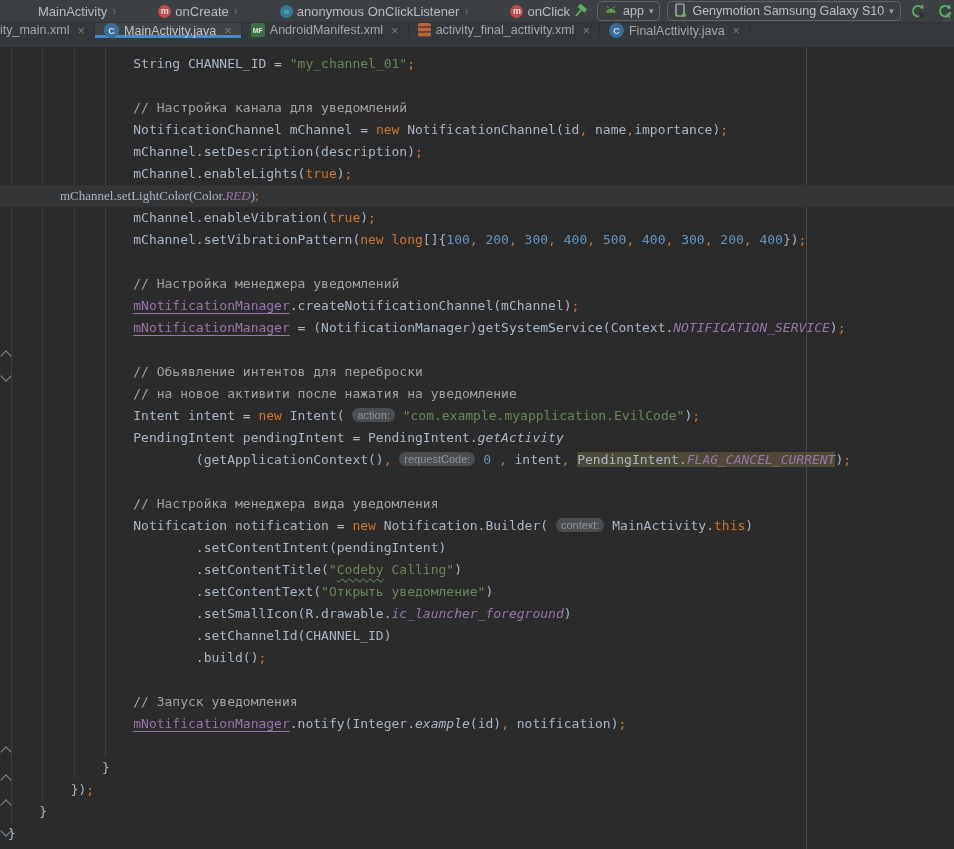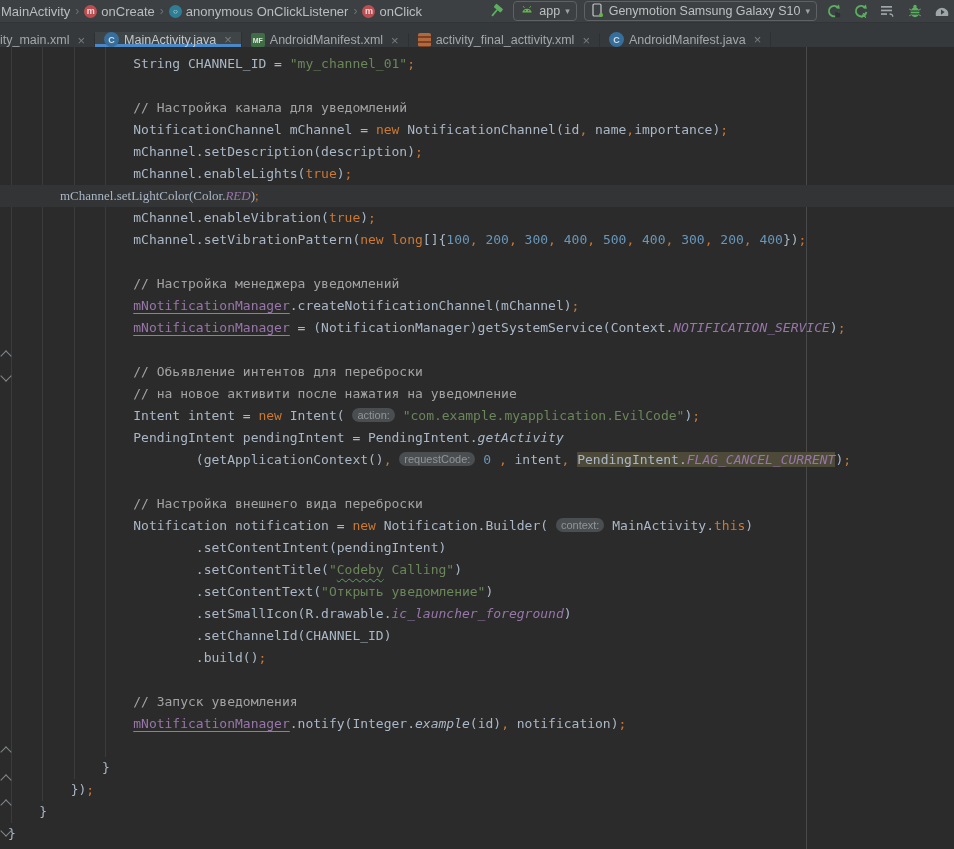--- a/index.html
+++ b/index.html
@@ -3,35 +3,35 @@
 <meta charset="utf-8">
 <style>
   html,body{margin:0;padding:0;background:#1e1e1e;}
   #window{position:relative;width:954px;height:849px;background:#2b2b2b;overflow:hidden;
           font-family:"Liberation Sans",sans-serif;}
 
   
   #topbar{position:absolute;top:0;left:0;right:0;height:22px;background:#3d4042;
           display:flex;align-items:center;border-bottom:1px solid #313537;}
   #crumbs{display:flex;align-items:center;height:100%;padding-left:1px;}
-  .crumb{display:flex;align-items:center;gap:4px;color:#b9bdbf;font-size:13px;white-space:nowrap;}
+  .crumb{display:flex;align-items:center;gap:4px;color:#b9bdbf;font-size:13px;white-space:nowrap;padding-left:37px;}
   .crumb-sep{color:#6b7276;font-size:12px;margin:0 5px;}
   .bi{width:13px;height:13px;border-radius:50%;display:inline-flex;align-items:center;
       justify-content:center;font:bold 9px "Liberation Sans",sans-serif;flex:0 0 auto;}
   .bi-method{background:#bc4e52;color:#f2dadb;}
   .bi-anonymous-class{background:#2f7d95;color:#cfeaf2;font-size:8px;}
   #toolright{margin-left:auto;display:flex;align-items:center;gap:7px;padding-right:2px;height:100%;}
   .tbtn{display:flex;align-items:center;justify-content:center;width:20px;height:20px;}
   .combo{display:flex;align-items:center;gap:5px;height:18px;border:1px solid #5d6265;
          border-radius:4px;padding:0 6px;color:#bcc0c2;font-size:12.5px;white-space:nowrap;}
   .combo .arrow{color:#9da2a5;font-size:9px;}
 
   
   #tabbar{position:absolute;top:23px;left:0;right:0;height:24px;background:#36393b;
-          display:flex;align-items:flex-end;}
+          display:flex;align-items:flex-start;}
   .tab{display:flex;align-items:center;gap:5px;padding:0 9px;border-right:1px solid #2e3133;
        color:#a3a7aa;font-size:12.5px;white-space:nowrap;position:relative;}
   .tab.active{background:#3f4446;color:#c3c7ca;box-shadow:inset 0 -3px 0 #4a88c7;}
   .tab .close{color:#797d80;font-size:13px;margin-left:3px;line-height:1;}
   .tab.first{padding-left:0;}
   .fi{width:15px;height:15px;display:inline-flex;align-items:center;justify-content:center;
       flex:0 0 auto;font:bold 8px "Liberation Sans",sans-serif;}
   .fi-java-class{background:#366e9c;color:#d3dce2;border-radius:50%;font-size:9px;}
   .fi-manifest{background:#3f6e46;color:#dcead9;border-radius:2px;font-size:7px;width:14px;height:14px;}
   .fi-layout-xml2{border-radius:2px;width:13px;height:14px;
@@ -182,21 +182,21 @@
         <span>AndroidManifest.xml</span>
         <span class="close">×</span>
       </div>
       <div class="tab">
         <span class="fi fi-layout-xml2"></span>
         <span>activity_final_acttivity.xml</span>
         <span class="close">×</span>
       </div>
       <div class="tab">
         <span class="fi fi-java-class">C</span>
-        <span>AndroidManifest.java</span>
+        <span>FinalActtivity.java</span>
         <span class="close">×</span>
       </div>
     </div>
 
   <div id="editor">
     <div class="iguide" style="left:11px;height:776px;"></div>
     <div class="iguide" style="left:42px;height:754px;"></div>
     <div class="iguide" style="left:74px;height:732px;"></div>
     <div class="iguide" style="left:105px;height:710px;"></div>
     <div id="margin-line"></div>
@@ -222,21 +222,21 @@
         <div class="line">                <span class="tc">// Настройка менеджера уведомлений</span></div>
         <div class="line">                <span class="tf">mNotificationManager</span><span class="tp">.createNotificationChannel(mChannel)</span><span class="tk">;</span></div>
         <div class="line">                <span class="tf">mNotificationManager</span><span class="tp"> = (NotificationManager)getSystemService(Context.</span><span class="to">NOTIFICATION_SERVICE</span><span class="tp">)</span><span class="tk">;</span></div>
         <div class="line"></div>
         <div class="line">                <span class="tc">// Обьявление интентов для переброски</span></div>
         <div class="line">                <span class="tc">// на новое активити после нажатия на уведомление</span></div>
         <div class="line">                <span class="tp">Intent intent = </span><span class="tk">new</span><span class="tp"> Intent( </span><span class="th">action:</span><span class="tp"> </span><span class="ts">"com.example.myapplication.EvilCode"</span><span class="tp">)</span><span class="tk">;</span></div>
         <div class="line">                <span class="tp">PendingIntent pendingIntent = PendingIntent.</span><span class="tm">getActivity</span></div>
         <div class="line">                        <span class="tp">(getApplicationContext()</span><span class="tk">,</span><span class="tp"> </span><span class="th">requestCode:</span><span class="tp"> </span><span class="tn">0</span><span class="tp"> </span><span class="tk">,</span><span class="tp"> intent</span><span class="tk">,</span><span class="tp"> </span><span class="tp hl">PendingIntent.</span><span class="to hl">FLAG_CANCEL_CURRENT</span><span class="tp">)</span><span class="tk">;</span></div>
         <div class="line"></div>
-        <div class="line">                <span class="tc">// Настройка внешнего вида переброски</span></div>
+        <div class="line">                <span class="tc">// Настройка менеджера вида уведомления</span></div>
         <div class="line">                <span class="tp">Notification notification = </span><span class="tk">new</span><span class="tp"> Notification.Builder( </span><span class="th">context:</span><span class="tp"> MainActivity.</span><span class="tk">this</span><span class="tp">)</span></div>
         <div class="line">                        <span class="tp">.setContentIntent(pendingIntent)</span></div>
         <div class="line">                        <span class="tp">.setContentTitle(</span><span class="ts">"</span><span class="ts tw">Codeby</span><span class="ts"> Calling"</span><span class="tp">)</span></div>
         <div class="line">                        <span class="tp">.setContentText(</span><span class="ts">"Открыть уведомление"</span><span class="tp">)</span></div>
         <div class="line">                        <span class="tp">.setSmallIcon(R.drawable.</span><span class="to">ic_launcher_foreground</span><span class="tp">)</span></div>
         <div class="line">                        <span class="tp">.setChannelId(CHANNEL_ID)</span></div>
         <div class="line">                        <span class="tp">.build()</span><span class="tk">;</span></div>
         <div class="line"></div>
         <div class="line">                <span class="tc">// Запуск уведомления</span></div>
         <div class="line">                <span class="tf">mNotificationManager</span><span class="tp">.notify(Integer.</span><span class="tm">example</span><span class="tp">(id)</span><span class="tk">,</span><span class="tp"> notification)</span><span class="tk">;</span></div>

